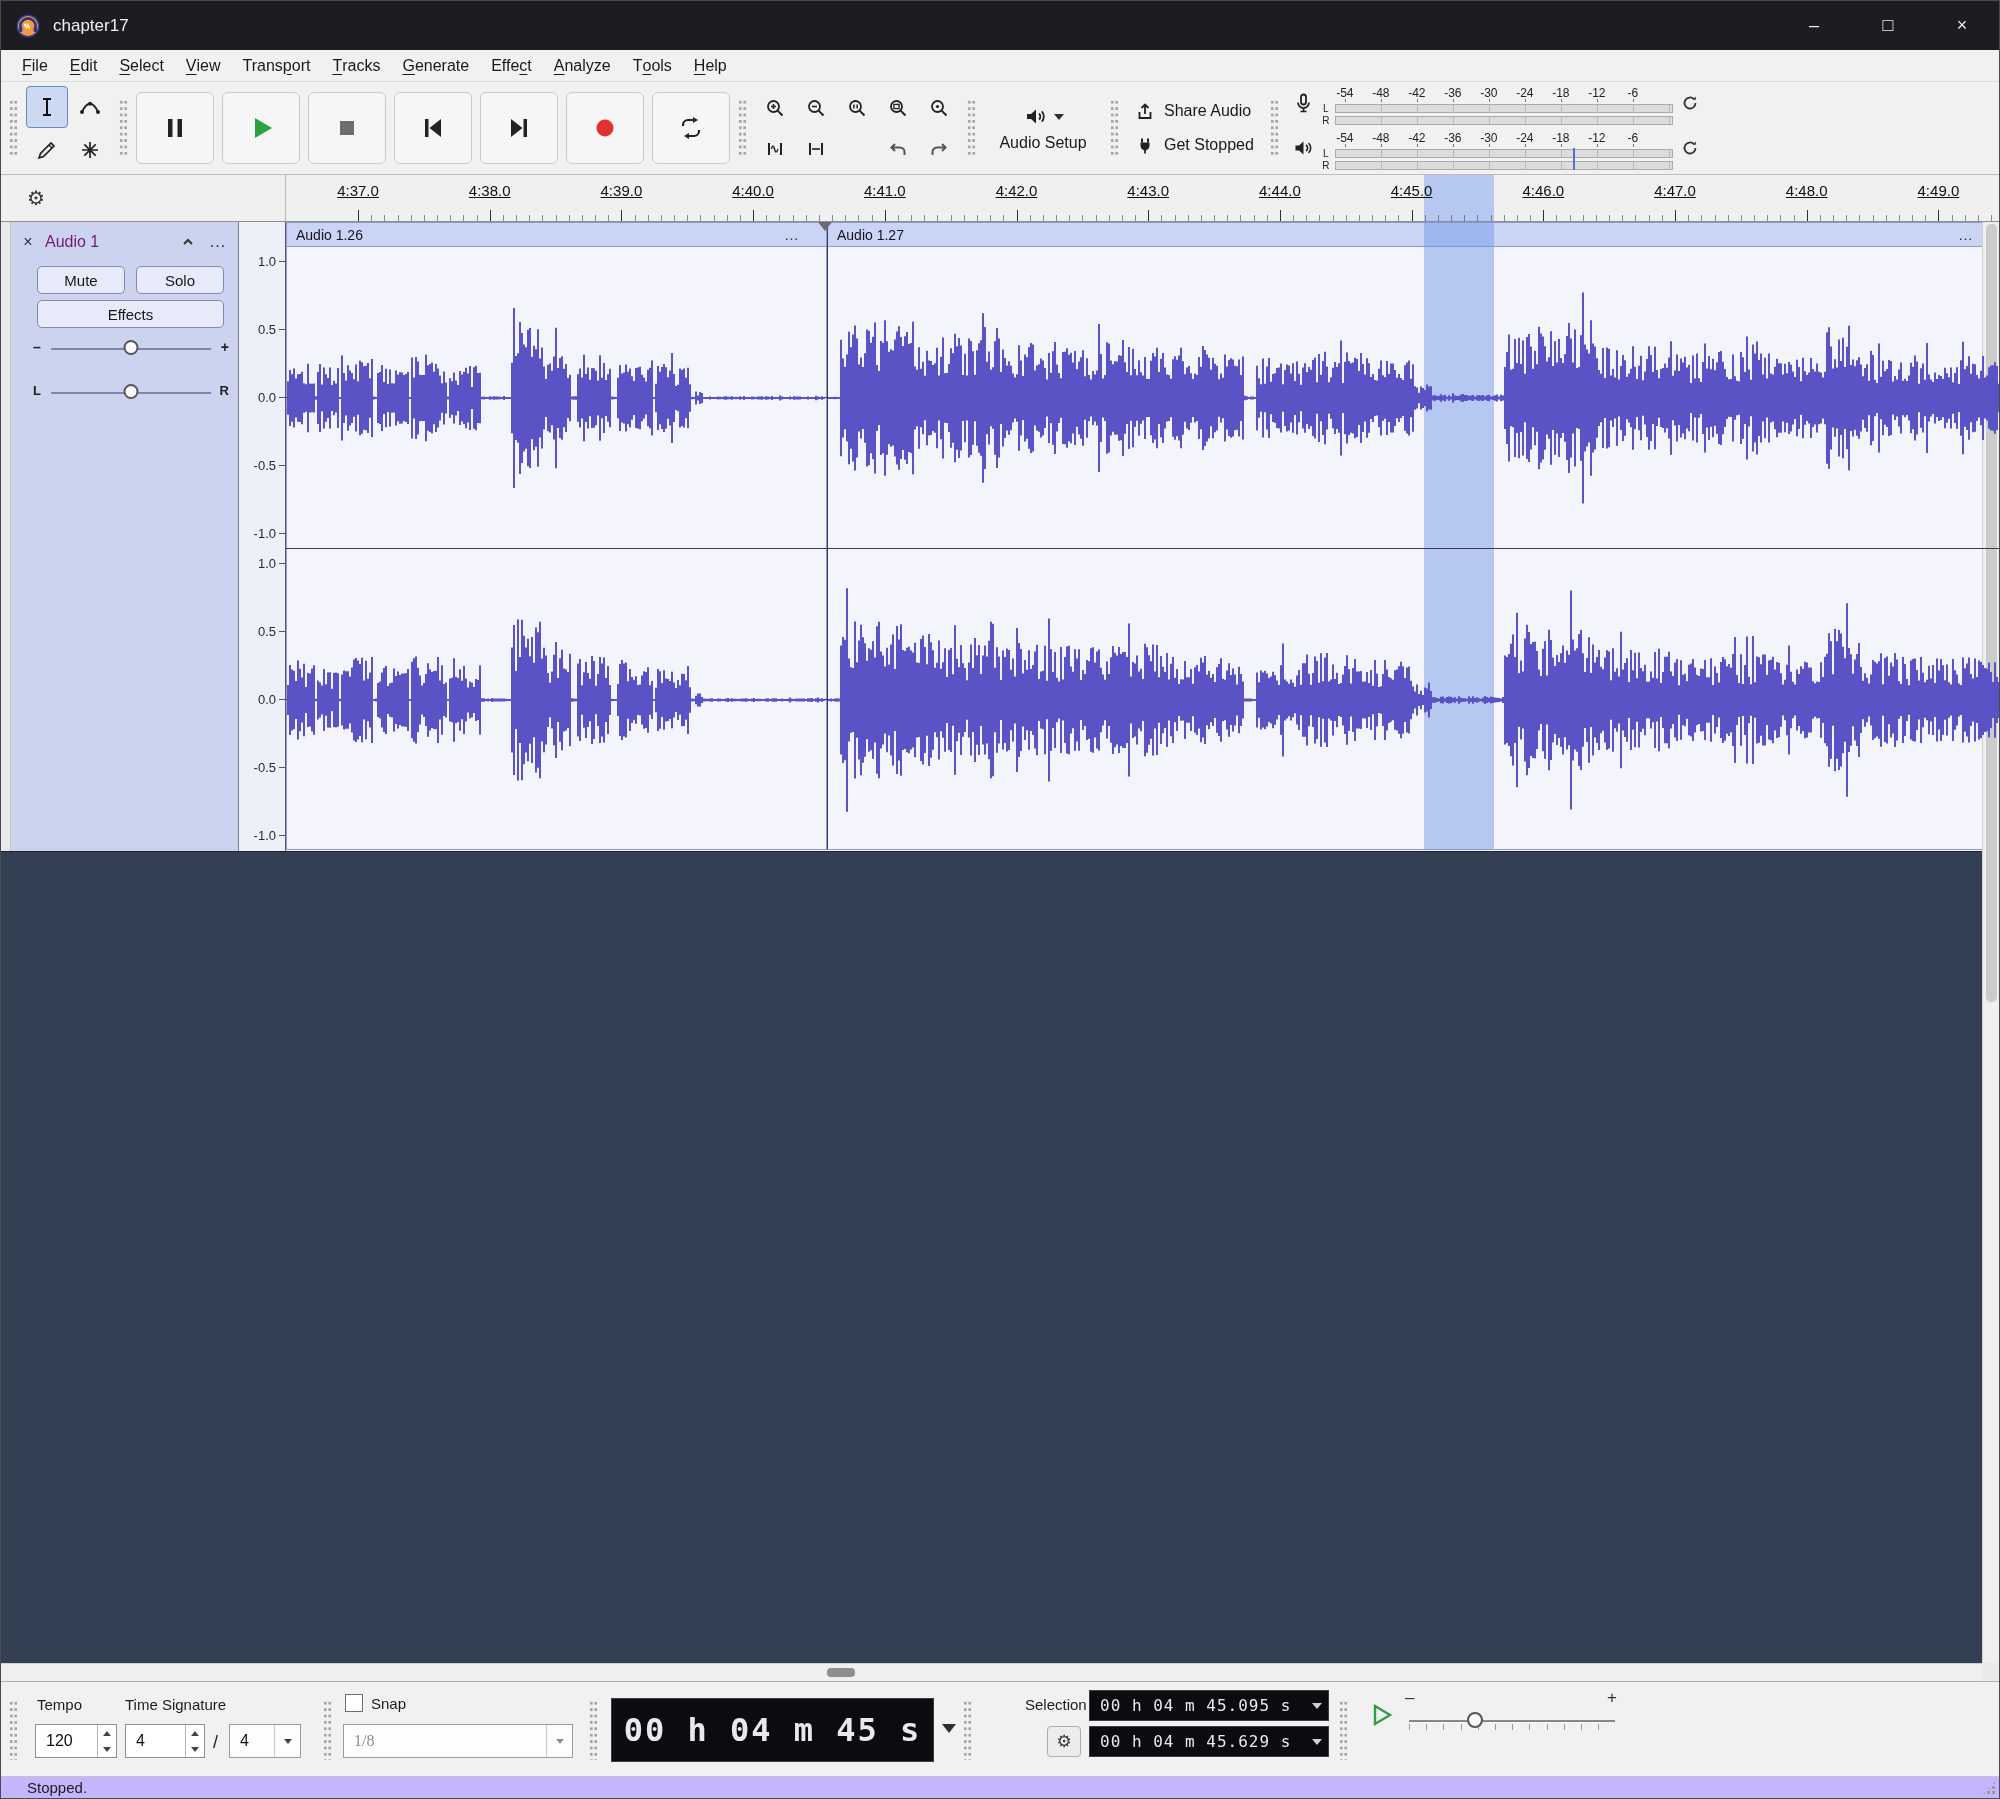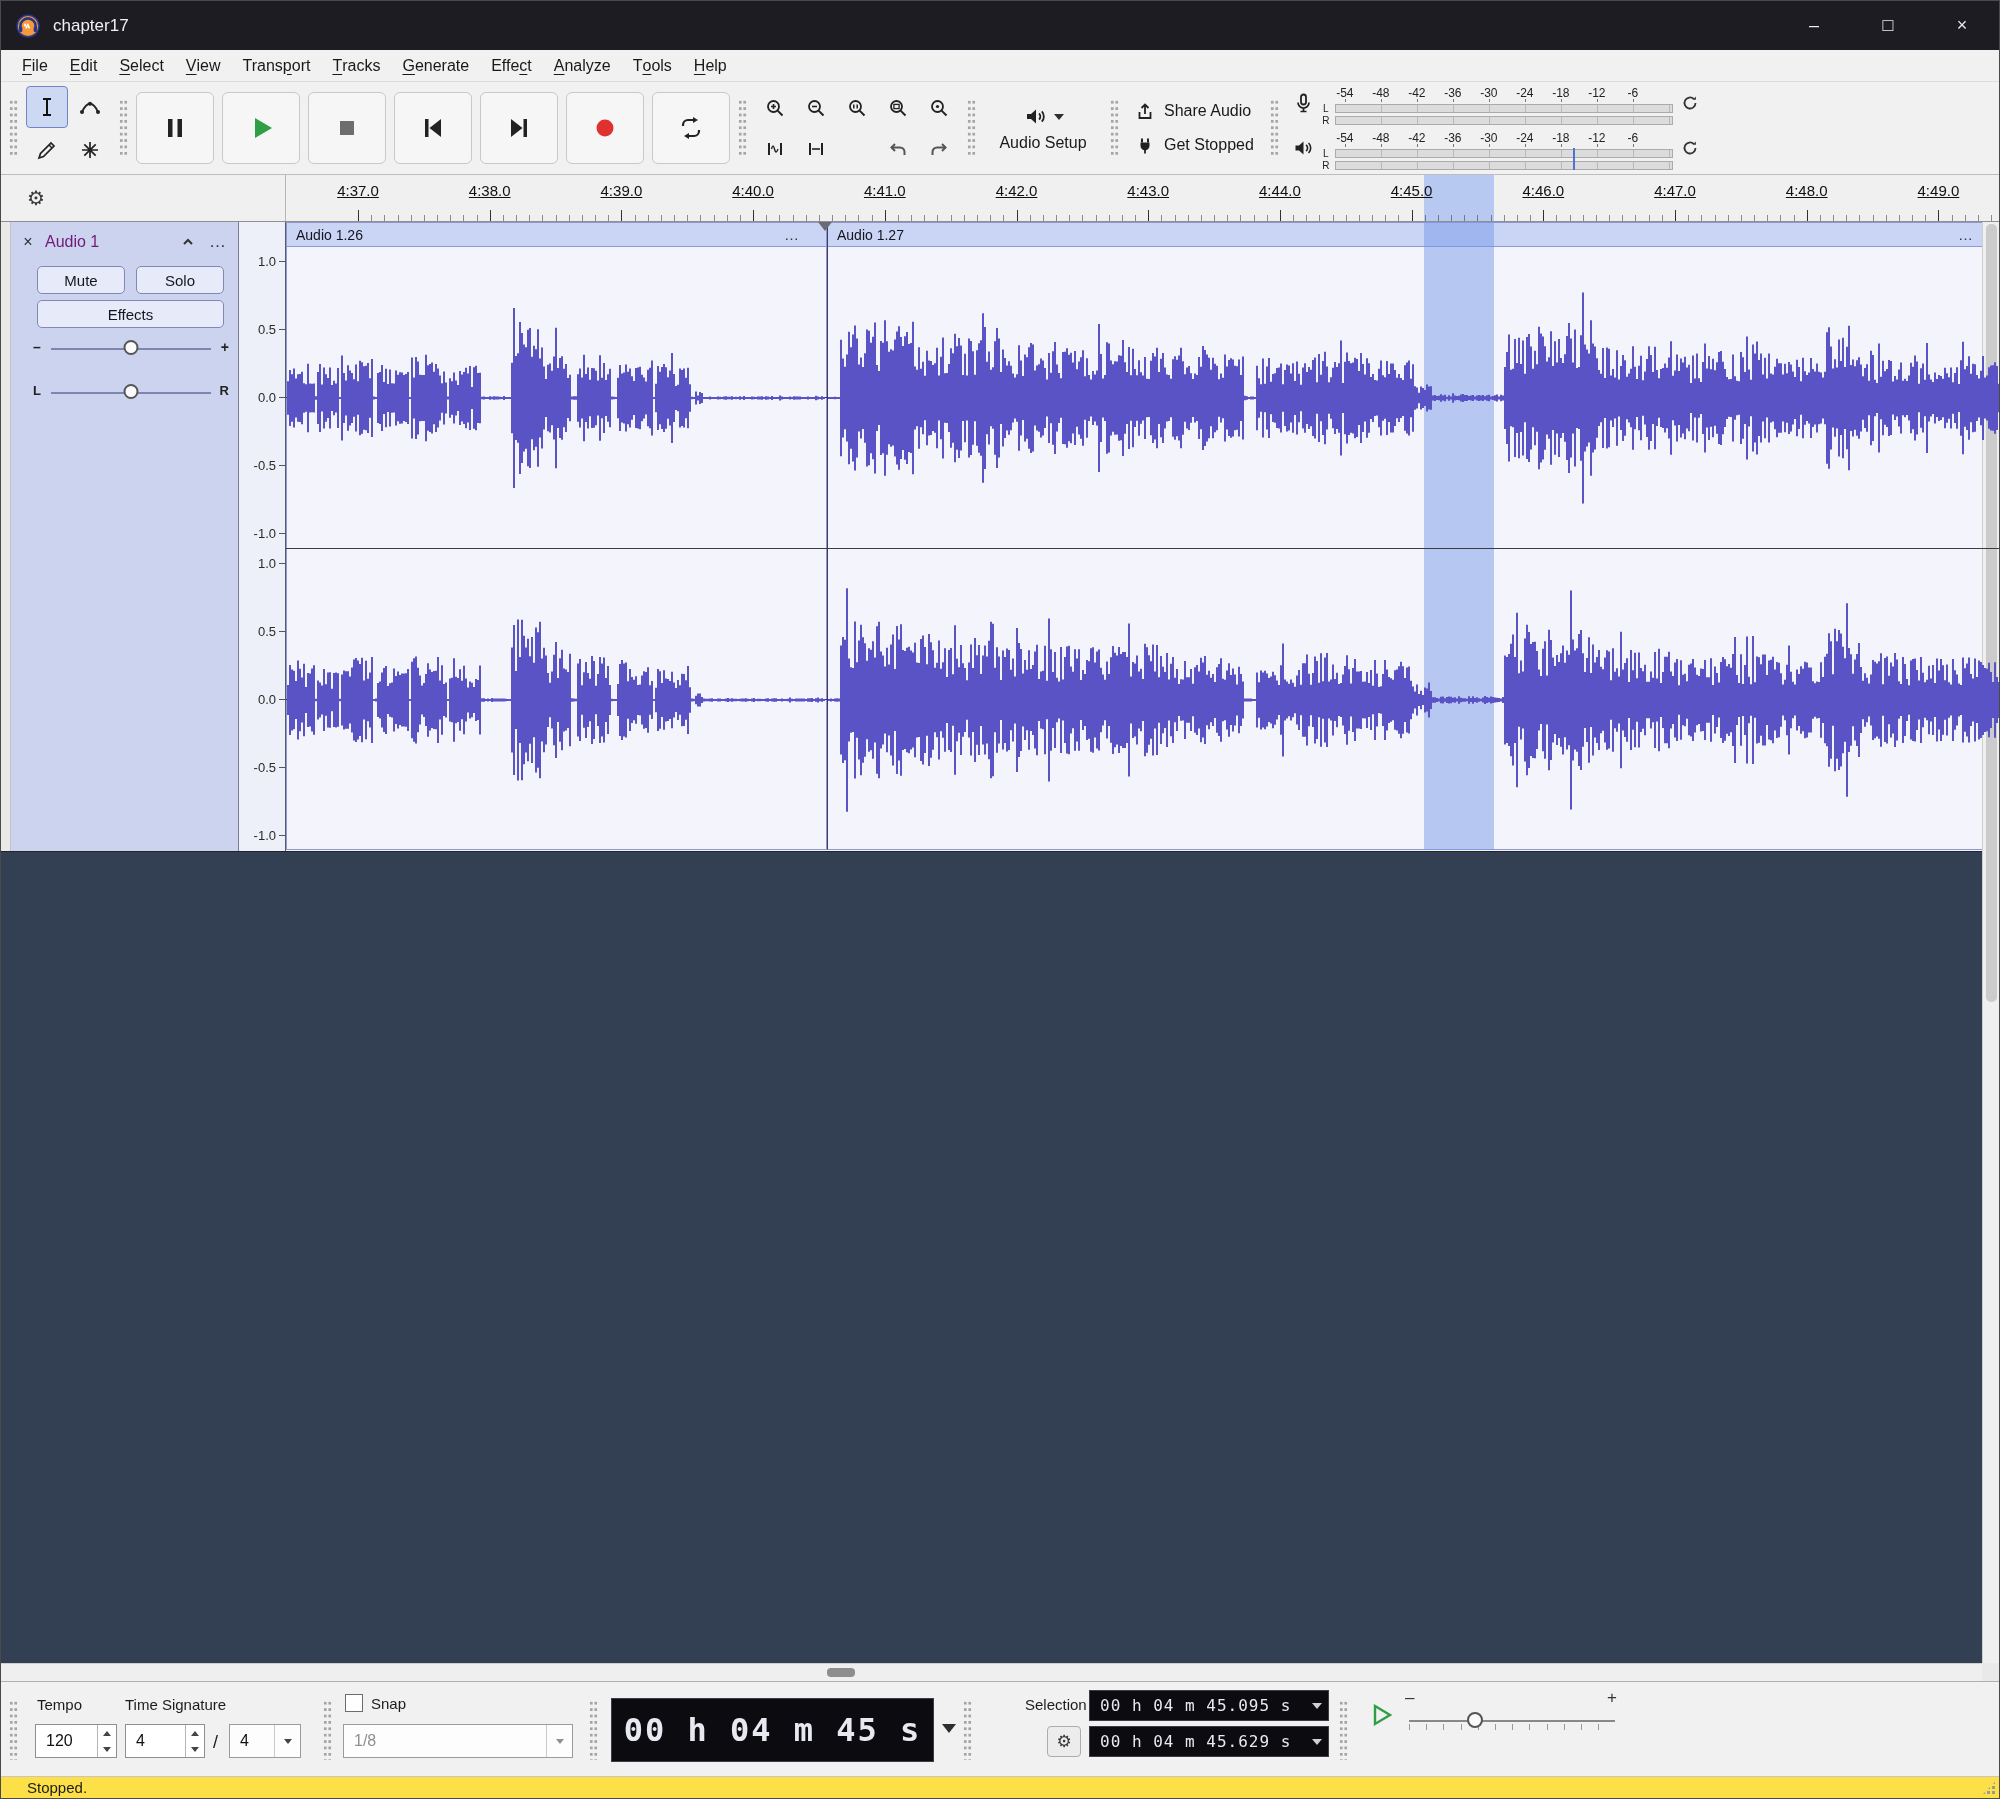--- a/index.html
+++ b/index.html
@@ -106,37 +106,37 @@
 .bt-grip{position:absolute;top:18px;width:9px;height:60px;background-image:radial-gradient(circle,#a5a5a5 1.3px,transparent 1.5px);background-size:4.5px 6.4px;}
 .bt-label{position:absolute;font-size:15px;color:#1c1c1c;white-space:nowrap;}
 .spinbox{position:absolute;height:34px;background:#fff;border:1px solid #8f8f8f;display:flex;align-items:stretch;}
 .spin-val{flex:1;font-size:16px;color:#111;display:flex;align-items:center;padding-left:10px;}
 .spin-arrows{width:19px;border-left:1px solid #b5b5b5;display:flex;flex-direction:column;}
 .spin-half{flex:1;display:flex;align-items:center;justify-content:center;}
 .tri-up{width:0;height:0;border-left:4px solid transparent;border-right:4px solid transparent;border-bottom:5px solid #444;}
 .tri-dn{width:0;height:0;border-left:4px solid transparent;border-right:4px solid transparent;border-top:5px solid #444;}
 .combo{position:absolute;height:34px;background:#fdfdfd;border:1px solid #9b9b9b;display:flex;align-items:center;}
 .combo .val{flex:1;padding-left:10px;font-size:16px;color:#111;}
-.combo.disabled .val{color:#909090;}
+.combo.disabled .val{color:#909090;font-family:Liberation Serif, serif;}
 .combo .ddzone{width:26px;display:flex;align-items:center;justify-content:center;border-left:1px solid #c9c9c9;height:100%;}
 .checkbox{position:absolute;width:18px;height:18px;background:#fff;border:1px solid #6d6d6d;}
 .timebox{position:absolute;background:#0b0b10;border:1px solid #3c3c46;color:#e8e8f0;display:flex;align-items:center;font-family:"DejaVu Sans Mono",monospace;}
 .timebox.big{left:610px;top:16px;width:323px;height:64px;font-size:32px;letter-spacing:2px;font-weight:bold;justify-content:center;}
 .timebox.small{left:1088px;width:240px;height:31px;font-size:16px;letter-spacing:1px;padding-left:10px;position:absolute;}
 .sm-dd{position:absolute;right:6px;top:50%;transform:translateY(-50%);width:0;height:0;border-left:5px solid transparent;border-right:5px solid transparent;border-top:6px solid #cfcfd6;}
 .big-dd{position:absolute;left:941px;top:42px;width:0;height:0;border-left:7px solid transparent;border-right:7px solid transparent;border-top:9px solid #2e2e2e;}
 .gear-btn{position:absolute;left:1046px;top:44px;width:34px;height:31px;background:#ececec;border:1px solid #adadad;border-radius:4px;display:flex;align-items:center;justify-content:center;font-size:17px;color:#3a3a3a;}
 .ps-play{position:absolute;left:1362px;top:16px;width:36px;height:34px;display:flex;align-items:center;justify-content:center;}
 .ps-lab{position:absolute;top:6px;font-size:17px;color:#333;}
 .ps-line{position:absolute;left:1408px;top:38px;width:206px;height:2px;background:#888;}
 .ps-ticks{position:absolute;left:1408px;top:42px;width:206px;height:6px;background-image:repeating-linear-gradient(to right,#999 0 1px,transparent 1px 17.2px);}
 .ps-thumb{position:absolute;left:1466px;top:30px;width:16px;height:16px;border-radius:50%;background:#fafafa;border:2px solid #555;}
 
 
-.statusbar{height:22px;background:#fde047;border-top:1px solid #c6c6c6;display:flex;align-items:center;flex:0 0 auto;position:relative;}
+.statusbar{height:22px;background:#c4b5fd;border-top:1px solid #c6c6c6;display:flex;align-items:center;flex:0 0 auto;position:relative;}
 .status-text{margin-left:26px;font-size:15px;color:#1c1c1c;}
 .resize-grip{position:absolute;right:2px;bottom:2px;width:16px;height:16px;background-image:radial-gradient(circle,#9a9a9a 1.5px,transparent 1.7px);background-size:5px 5px;clip-path:polygon(100% 0,100% 100%,0 100%);}
 svg{display:block;}
 </style>
 </head>
 <body>
 
 <div class="app">
 
   <div class="titlebar">

